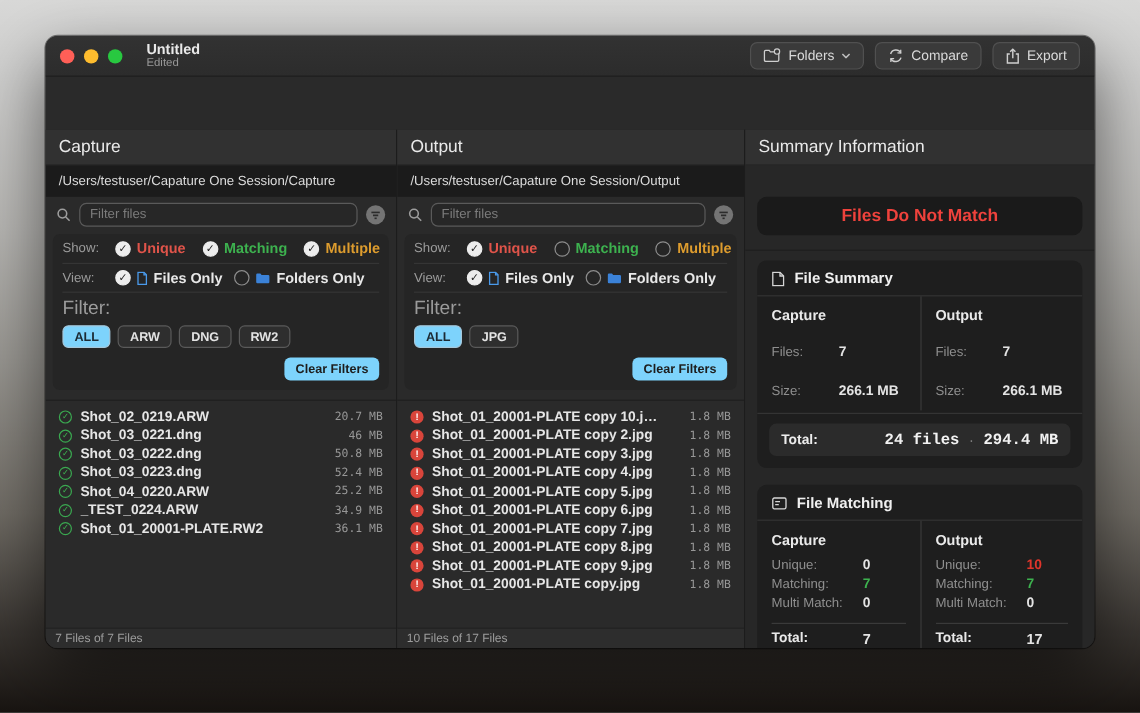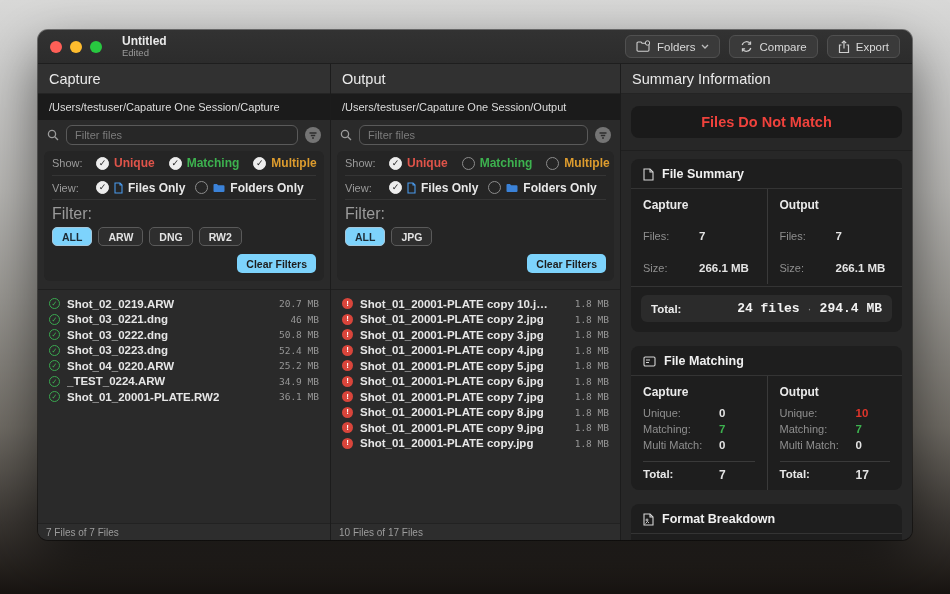--- a/index.html
+++ b/index.html
@@ -5,21 +5,21 @@
   * { margin:0; padding:0; box-sizing:border-box; }
   html,body { width:950px; height:594px; overflow:hidden; }
   body {
     font-family:"Liberation Sans","DejaVu Sans",sans-serif;
     background:linear-gradient(180deg,#d9d9d8 0%,#cfcfce 10%,#b7b6b3 32%,#999792 50%,#6f6b64 72%,#3a3632 88%,#181411 100%);
   }
   .window {
     position:absolute; left:38px; top:30px; width:874px; height:510px;
     background:#2a2a2a; border-radius:10px; overflow:hidden;
     box-shadow:0 22px 55px rgba(0,0,0,.55), 0 0 0 1px rgba(0,0,0,.45);
-    display:flex; flex-direction:column;
+    display:flex; flex-direction:column;gap:44px;
   }
   
   .titlebar {
     height:34px; background:linear-gradient(#323232,#2c2c2c);
     border-bottom:1px solid #1e1e1e; display:flex; align-items:center;
     padding:0 12px; flex:0 0 auto;
   }
   .lights { display:flex; gap:8px; }
   .light { width:12px; height:12px; border-radius:50%; }
   .light.red { background:#ff5f57; } .light.yellow { background:#febc2e; } .light.green { background:#28c840; }
@@ -460,21 +460,21 @@
           </div>
         </div>
 
       <div class="status-bar">10 Files of 17 Files</div>
     </section>
 
     <section class="panel summary">
       <div class="panel-header">Summary Information</div>
 
       <div class="banner-zone">
-        <div class="match-banner" style="color: rgb(239, 66, 60);">Files Do Not Match</div>
+        <div class="match-banner" style="color: rgb(239, 66, 60); margin-top: 14px;">Files Do Not Match</div>
       </div>
 
       <div class="cards-zone">
 
         <div class="card fs">
           <div class="card-head">
             <svg width="11" height="13" viewBox="0 0 11 13" fill="none" stroke="#d6d6d6" stroke-width="1.1">
               <path d="M1 1 L7 1 L10 4 L10 12 L1 12 Z"></path>
                 <path d="M7 1 L7 4 L10 4"></path>
             </svg>

